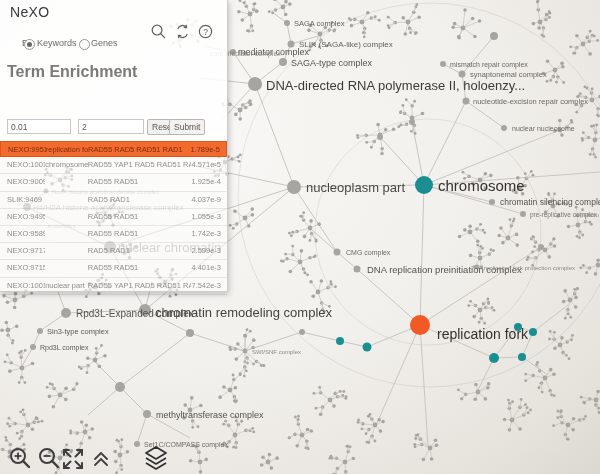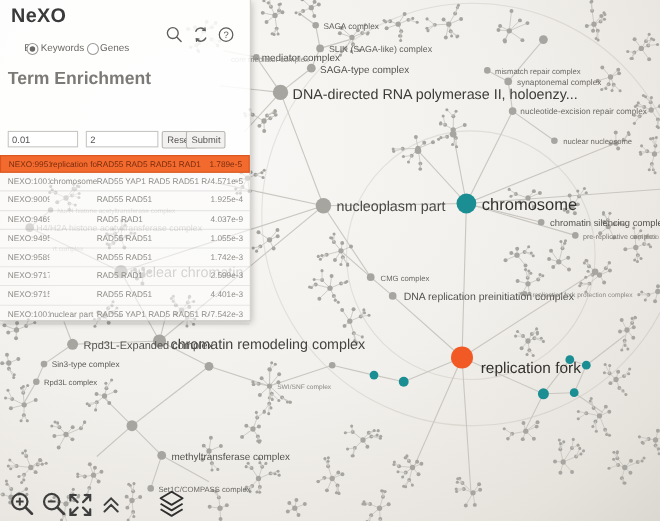--- a/index.html
+++ b/index.html
@@ -8,21 +8,21 @@
     font-family:"Liberation Sans",sans-serif;
     background:radial-gradient(ellipse at 30% 28%, #f9f8f6 0%, #f2f0ec 50%, #e6e3dd 85%, #dbd8d1 100%);
   }
   #graph{position:absolute;left:0;top:0;}
   
   #panel{position:absolute;left:0;top:0;width:227px;height:291px;
     border-right:1px solid #cfcdc8;border-bottom:1px solid #cfcdc8;
     box-shadow:1px 2px 6px rgba(0,0,0,0.22);}
   #panel-top{position:absolute;left:0;top:0;width:227px;height:141px;background:rgba(255,255,255,0.86);}
   #panel-table{position:absolute;left:0;top:141px;width:227px;height:150px;background:rgba(255,255,255,0.55);}
-  .ptitle{position:absolute;left:10px;top:4px;font-size:18px;font-weight:bold;color:#3a3a3a;letter-spacing:.3px;text-align:center;}
+  .ptitle{position:absolute;left:10px;top:4px;font-size:14px;font-weight:normal;color:#3a3a3a;letter-spacing:.3px;text-align:center;}
   #search-box{position:absolute;left:7px;top:21px;width:140px;height:18px;border:1px solid #c9c7c3;
     background:rgba(255,255,255,0.92);font-size:8.5px;padding:0 4px;color:#555;box-sizing:border-box;}
   #search-box::placeholder{color:#a9a7a3;}
   .tool-ic{position:absolute;width:17px;height:17px;cursor:pointer;}
   .byrow{position:absolute;top:38px;font-size:9px;color:#6b6965;}
   .radio{position:absolute;top:39px;width:9px;height:9px;border:1px solid #9a9894;border-radius:50%;background:#fff;cursor:pointer;}
   .radio.sel::after{content:'';display:block;width:5px;height:5px;margin:2px;border-radius:50%;background:#6a6866;}
   .sec-head{position:absolute;left:7px;top:63px;font-size:16px;color:#7c7a76;font-weight:bold;}
   #query-area{position:absolute;left:7px;top:77px;width:211px;height:33px;box-sizing:border-box;
     border:1px solid #c9c7c3;background:rgba(255,255,255,0.92);font-family:"Liberation Sans",sans-serif;
@@ -1817,21 +1817,21 @@
           <div class="c-genes">RAD55 YAP1 RAD5 RAD51 RAD1</div>
           <div class="c-pv">4.571e-5</div>
         </div>
         <div class="rrow">
           <div class="c-id">NEXO:9009</div>
           <div class="c-term"></div>
           <div class="c-genes">RAD55 RAD51</div>
           <div class="c-pv">1.925e-4</div>
         </div>
         <div class="rrow">
-          <div class="c-id">NEXO:9469</div>
+          <div class="c-id">SLIK:9469</div>
           <div class="c-term"></div>
           <div class="c-genes">RAD5 RAD1</div>
           <div class="c-pv">4.037e-9</div>
         </div>
         <div class="rrow">
           <div class="c-id">NEXO:9495</div>
           <div class="c-term"></div>
           <div class="c-genes">RAD55 RAD51</div>
           <div class="c-pv">1.055e-3</div>
         </div>

